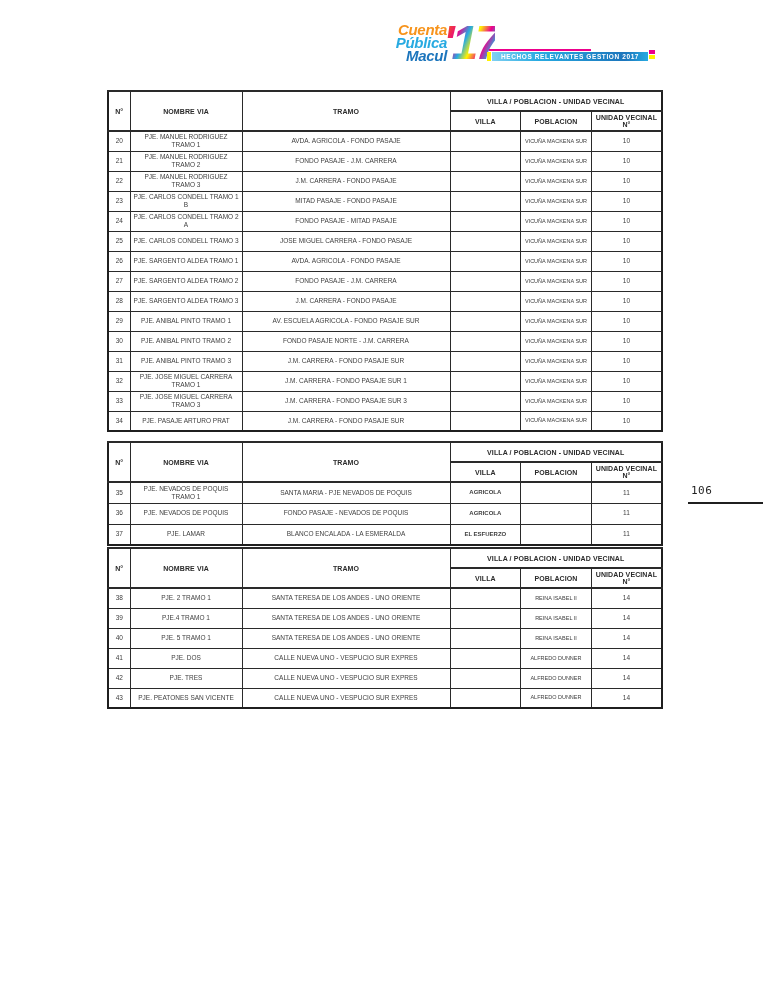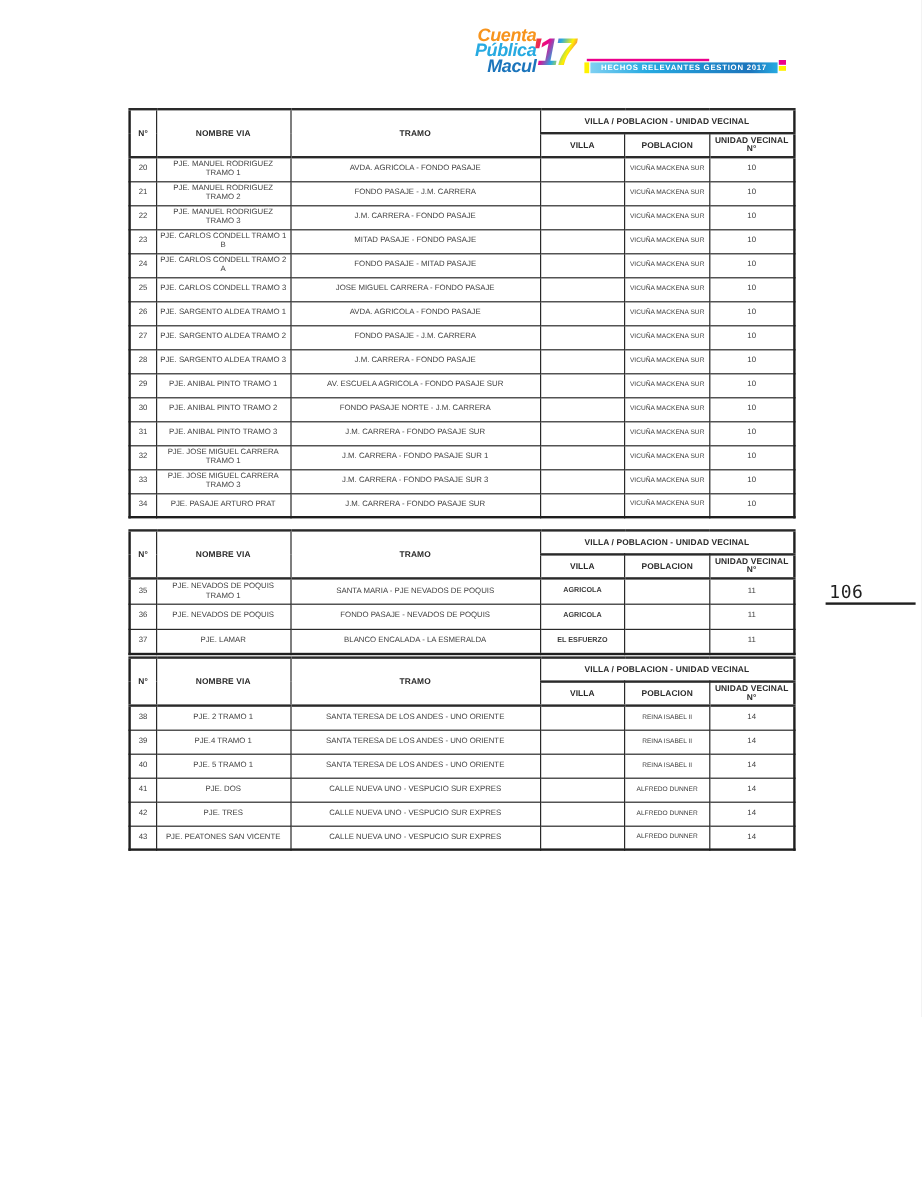--- a/index.html
+++ b/index.html
@@ -14,21 +14,21 @@
   .logo-text {
     position:absolute; left:340px; top:24px; width:107px;
     text-align:right; font-style:italic; font-weight:bold;
     font-size:15px; line-height:12.8px; letter-spacing:-0.3px;
   }
   .logo-l1 { color:#f7941d; }
   .logo-l2 { color:#27aae1; }
   .logo-l3 { color:#1c75bc; }
   .logo-year {
     position:absolute; left:443px; top:18px; width:52px; height:52px;
-    font-style:italic; font-weight:bold; font-size:32px; line-height:50px;
+    font-style:italic; font-weight:bold; font-size:48px; line-height:50px;
     letter-spacing:-3px;
     background:linear-gradient(115deg,#f7941d 0%,#ef4136 14%,#ec008c 28%,#27aae1 42%,#fff200 55%,#ec008c 70%,#27aae1 84%,#f7941d 100%);
     -webkit-background-clip:text; background-clip:text; color:transparent;
   }
   .banner { position:absolute; left:487px; top:49px; width:168px; height:14px; }
   .banner-topline { position:absolute; top:0; left:2px; width:102px; height:2px; background:#ec008c; }
   .banner-cap-left { position:absolute; top:3px; left:0; width:4px; height:9px; background:#fff200; }
   .banner-cap-right { position:absolute; top:1px; right:0; width:6px; height:4px; background:#ec008c; box-shadow:0 5px 0 #fff200; }
   .banner-bar {
     position:absolute; top:3px; left:5px; right:7px; height:9px;
@@ -65,21 +65,21 @@
   .col-uv    { width:76px; }
   .data-table td.col-pob { font-size:5.5px; line-height:1.2; }
   .data-table td.col-villa { font-weight:bold; font-size:6px; }
   .t1 { top:90px; }
   .t2 { top:441px; }
   .t3 { top:547px; }
 
   
   .page-number {
     position:absolute; left:691px; top:484px; font-family:"DejaVu Sans Mono", monospace;
-    font-size:15px; color:#1f1f1f; letter-spacing:0.5px;
+    font-size:11px; color:#1f1f1f; letter-spacing:0.5px;
   }
   .page-number-rule { position:absolute; left:688px; top:502px; width:75px; height:2px; background:#1f1f1f; }
 </style>
 </head>
 <body>
 
 <div class="page">
 
   <div class="logo-text">
     <div class="logo-l1">Cuenta</div>

